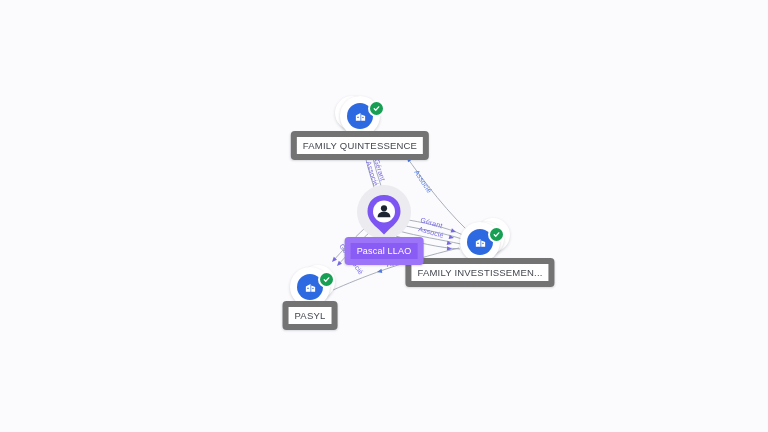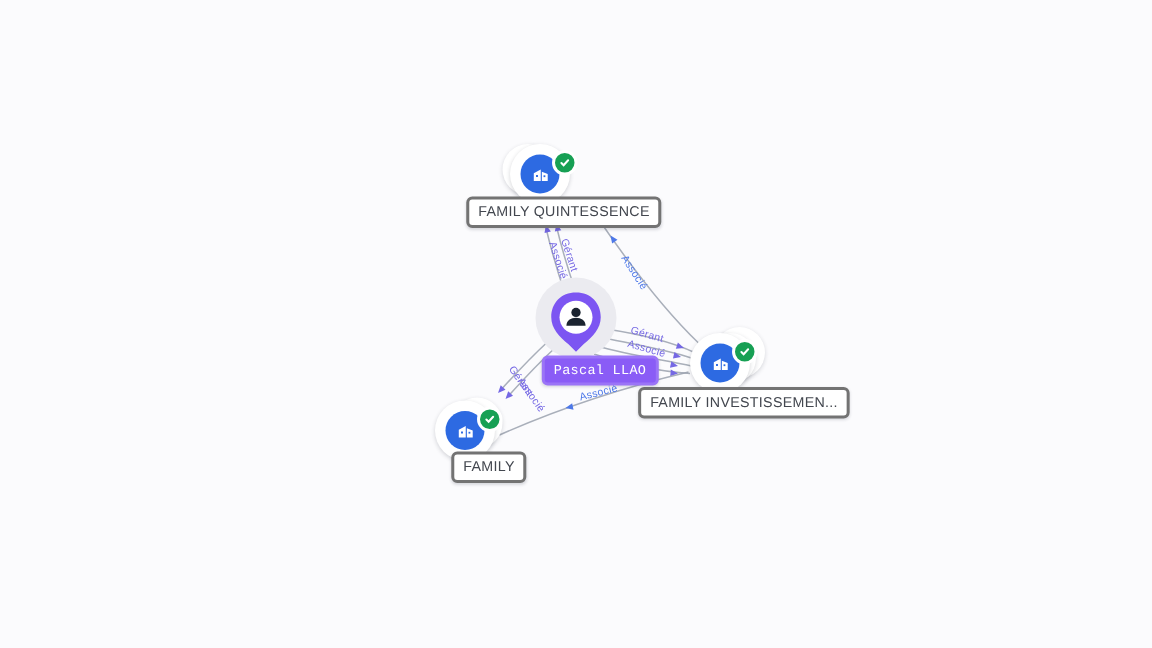--- a/index.html
+++ b/index.html
@@ -23,24 +23,24 @@
         background:#ebebf0;transform:translate(-50%,-50%);}
   .stack{position:absolute;width:34px;height:34px;border-radius:50%;background:#fff;
          box-shadow:0 1px 3px rgba(40,45,60,.18);}
   .card{position:absolute;width:40px;height:40px;border-radius:50%;background:#fff;
         transform:translate(-50%,-50%);box-shadow:0 1px 3px rgba(40,45,60,.20);}
   .bluecircle{position:absolute;width:26px;height:26px;border-radius:50%;background:#2d6ae2;
         transform:translate(-50%,-50%);display:flex;align-items:center;justify-content:center;}
   .badge{position:absolute;width:13px;height:13px;border-radius:50%;background:#17a054;
         border:2px solid #fff;left:8px;top:-16px;
         display:flex;align-items:center;justify-content:center;}
-  .pill{position:absolute;left:16px;transform:translateX(-50%);background:#fff;border:2px solid #737373;
+  .pill{position:absolute;left:0;transform:translateX(-50%);background:#fff;border:6px solid #737373;
         border-radius:4px;padding:3px 6px;font-size:9.5px;color:#43474f;letter-spacing:.2px;
         white-space:nowrap;box-shadow:0 1px 2px rgba(40,45,60,.16);}
-  .pill-person{background:#8a5cf6;color:#fff;border-color:#9b74f7;font-size:9px;font-family:Liberation Mono, monospace;}
+  .pill-person{background:#8a5cf6;color:#fff;border-color:#9b74f7;font-size:9px;}
   .pin{position:absolute;left:-20px;top:-19px;}
 </style>
 </head>
 <body>
 
 <div class="canvas">
 
   <svg class="edges" width="768" height="432" viewBox="0 0 768 432">
 
     <path class="edge" d="M 377 197 Q 369 173 364 152"></path>
@@ -122,21 +122,21 @@
         <path fill="#ffffff" d="M2 11.5 V6 L7 3.2 V11.5 Z M7.8 11.5 V4.8 L12 6.4 V11.5 Z"></path>
         <rect x="3.6" y="7.2" width="1.4" height="1.4" fill="#2d6ae2"></rect>
         <rect x="9" y="7.4" width="1.3" height="1.3" fill="#2d6ae2"></rect>
       </svg>
     </div>
     <div class="badge">
       <svg width="9" height="9" viewBox="0 0 12 12">
         <path d="M3 6.2 L5 8.2 L9 3.8" stroke="#fff" stroke-width="1.8" fill="none" stroke-linecap="round"></path>
       </svg>
     </div>
-    <div class="pill" style="top:14px">FAMILY</div>
+    <div class="pill" style="top:14px">PASYL</div>
   </div>
 
   <div class="node" style="left:384px;top:212px">
     <div class="halo"></div>
     <div class="pin">
       <svg width="40" height="48" viewBox="0 0 40 48">
         <path d="M20 2 C10 2 3.5 9 3.5 18.5 C3.5 26 9 31.5 15 36.5 L20 41.5 L25 36.5
                  C31 31.5 36.5 26 36.5 18.5 C36.5 9 30 2 20 2 Z" fill="#7c55f2"></path>
         <circle cx="20" cy="18.5" r="11" fill="#ffffff"></circle>
         <g>

